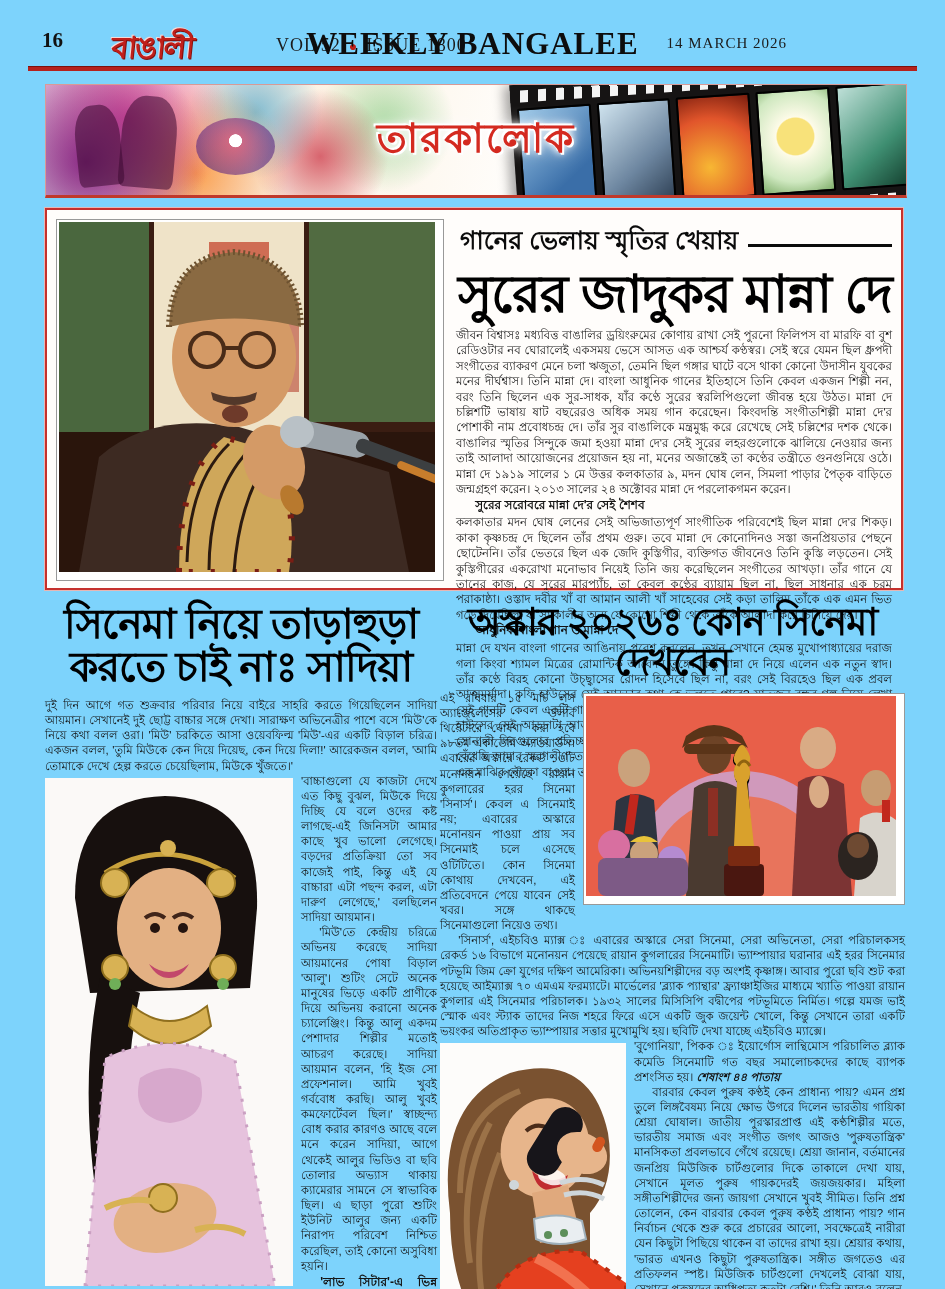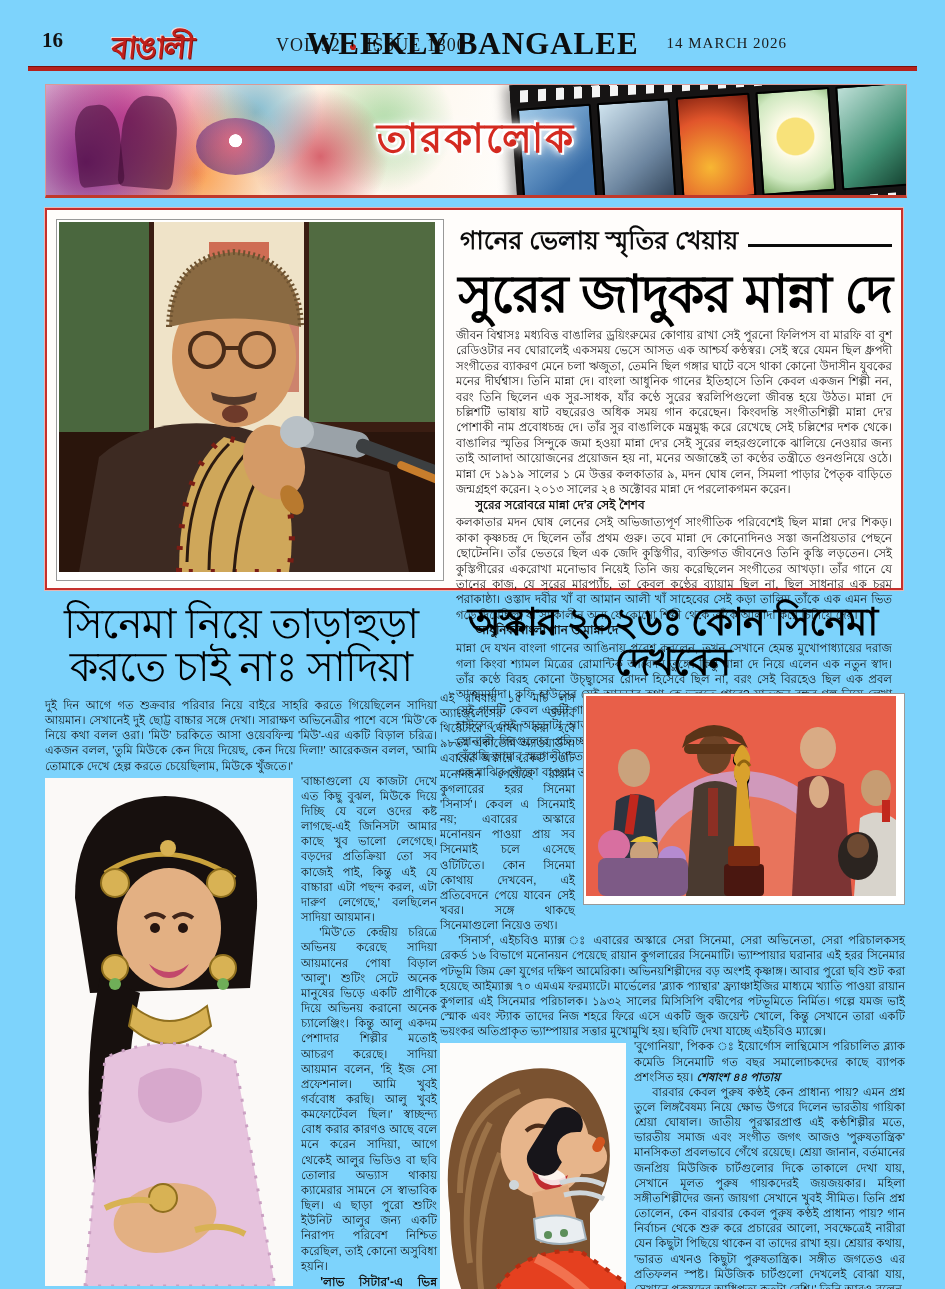--- a/index.html
+++ b/index.html
@@ -59,30 +59,30 @@
   
   .mainbox{position:absolute;left:45px;top:208px;width:858px;height:382px;border:2px solid #c5302c;
            outline:1px solid #e7b6b4;background:#fffdfb;padding:9px;box-sizing:border-box;display:flex;gap:12px;}
   .photo-frame{border:1px solid #999;background:#fff;padding:2px;flex:0 0 auto;}
   .mainbox .photo-frame{width:382px;height:356px;}
   .mainbox svg{display:block;}
   .main-text{flex:1;min-width:0;}
   .kicker-row{display:flex;align-items:center;gap:10px;margin:2px 0 0 4px;}
   .kicker{font-size:25px;font-weight:bold;color:#0b0b0b;white-space:nowrap;}
   .kicker-rule{flex:1;height:3px;background:#0b0b0b;margin-top:6px;}
-  .main-headline{font-size:52px;line-height:1.02;font-weight:bold;color:#000;margin:4px 0 6px 2px;letter-spacing:-1px;text-align:right;}
+  .main-headline{font-size:52px;line-height:1.02;font-weight:bold;color:#000;margin:4px 0 6px 2px;letter-spacing:-1px;}
   .body-txt{font-size:11.6px;line-height:1.33;text-align:justify;color:#141414;}
   .body-txt p{margin:0;}
   .body-txt p + p{text-indent:1.6em;}
   .subhead{font-weight:bold;font-size:12px;margin:1px 0;text-indent:1.6em;}
   .cont{font-weight:bold;font-style:italic;text-align:right;font-size:11.6px;margin-top:-15px;}
 
   
   .left-col{position:absolute;left:45px;top:603px;width:392px;}
-  .left-headline{font-size:41px;line-height:1.06;font-weight:normal;text-align:center;color:#000;letter-spacing:-1px;margin-bottom:8px;}
+  .left-headline{font-size:41px;line-height:1.06;font-weight:bold;text-align:center;color:#000;letter-spacing:-1px;margin-bottom:8px;}
   .left-col .body-txt{font-size:11.4px;}
   .sadiya-float{float:left;width:248px;height:508px;margin:4px 8px 2px 0;}
   .right-col{position:absolute;left:440px;top:603px;width:465px;}
   .oscar-headline{font-size:38px;line-height:1.05;font-weight:bold;text-align:center;color:#000;letter-spacing:-1px;margin-bottom:8px;}
   .oscar-float{float:right;width:316px;height:206px;margin:2px 0 4px 8px;}
   .shreya-float{float:left;width:186px;height:382px;margin:4px 8px 2px 0;}
   .shreya-headline{font-size:40px;font-weight:bold;text-align:center;color:#000;letter-spacing:-1px;margin:10px 0 8px;}
   .right-col .body-txt{font-size:11.4px;}
   .cont-inline{font-weight:bold;font-style:italic;}
   .clear{clear:both;}

